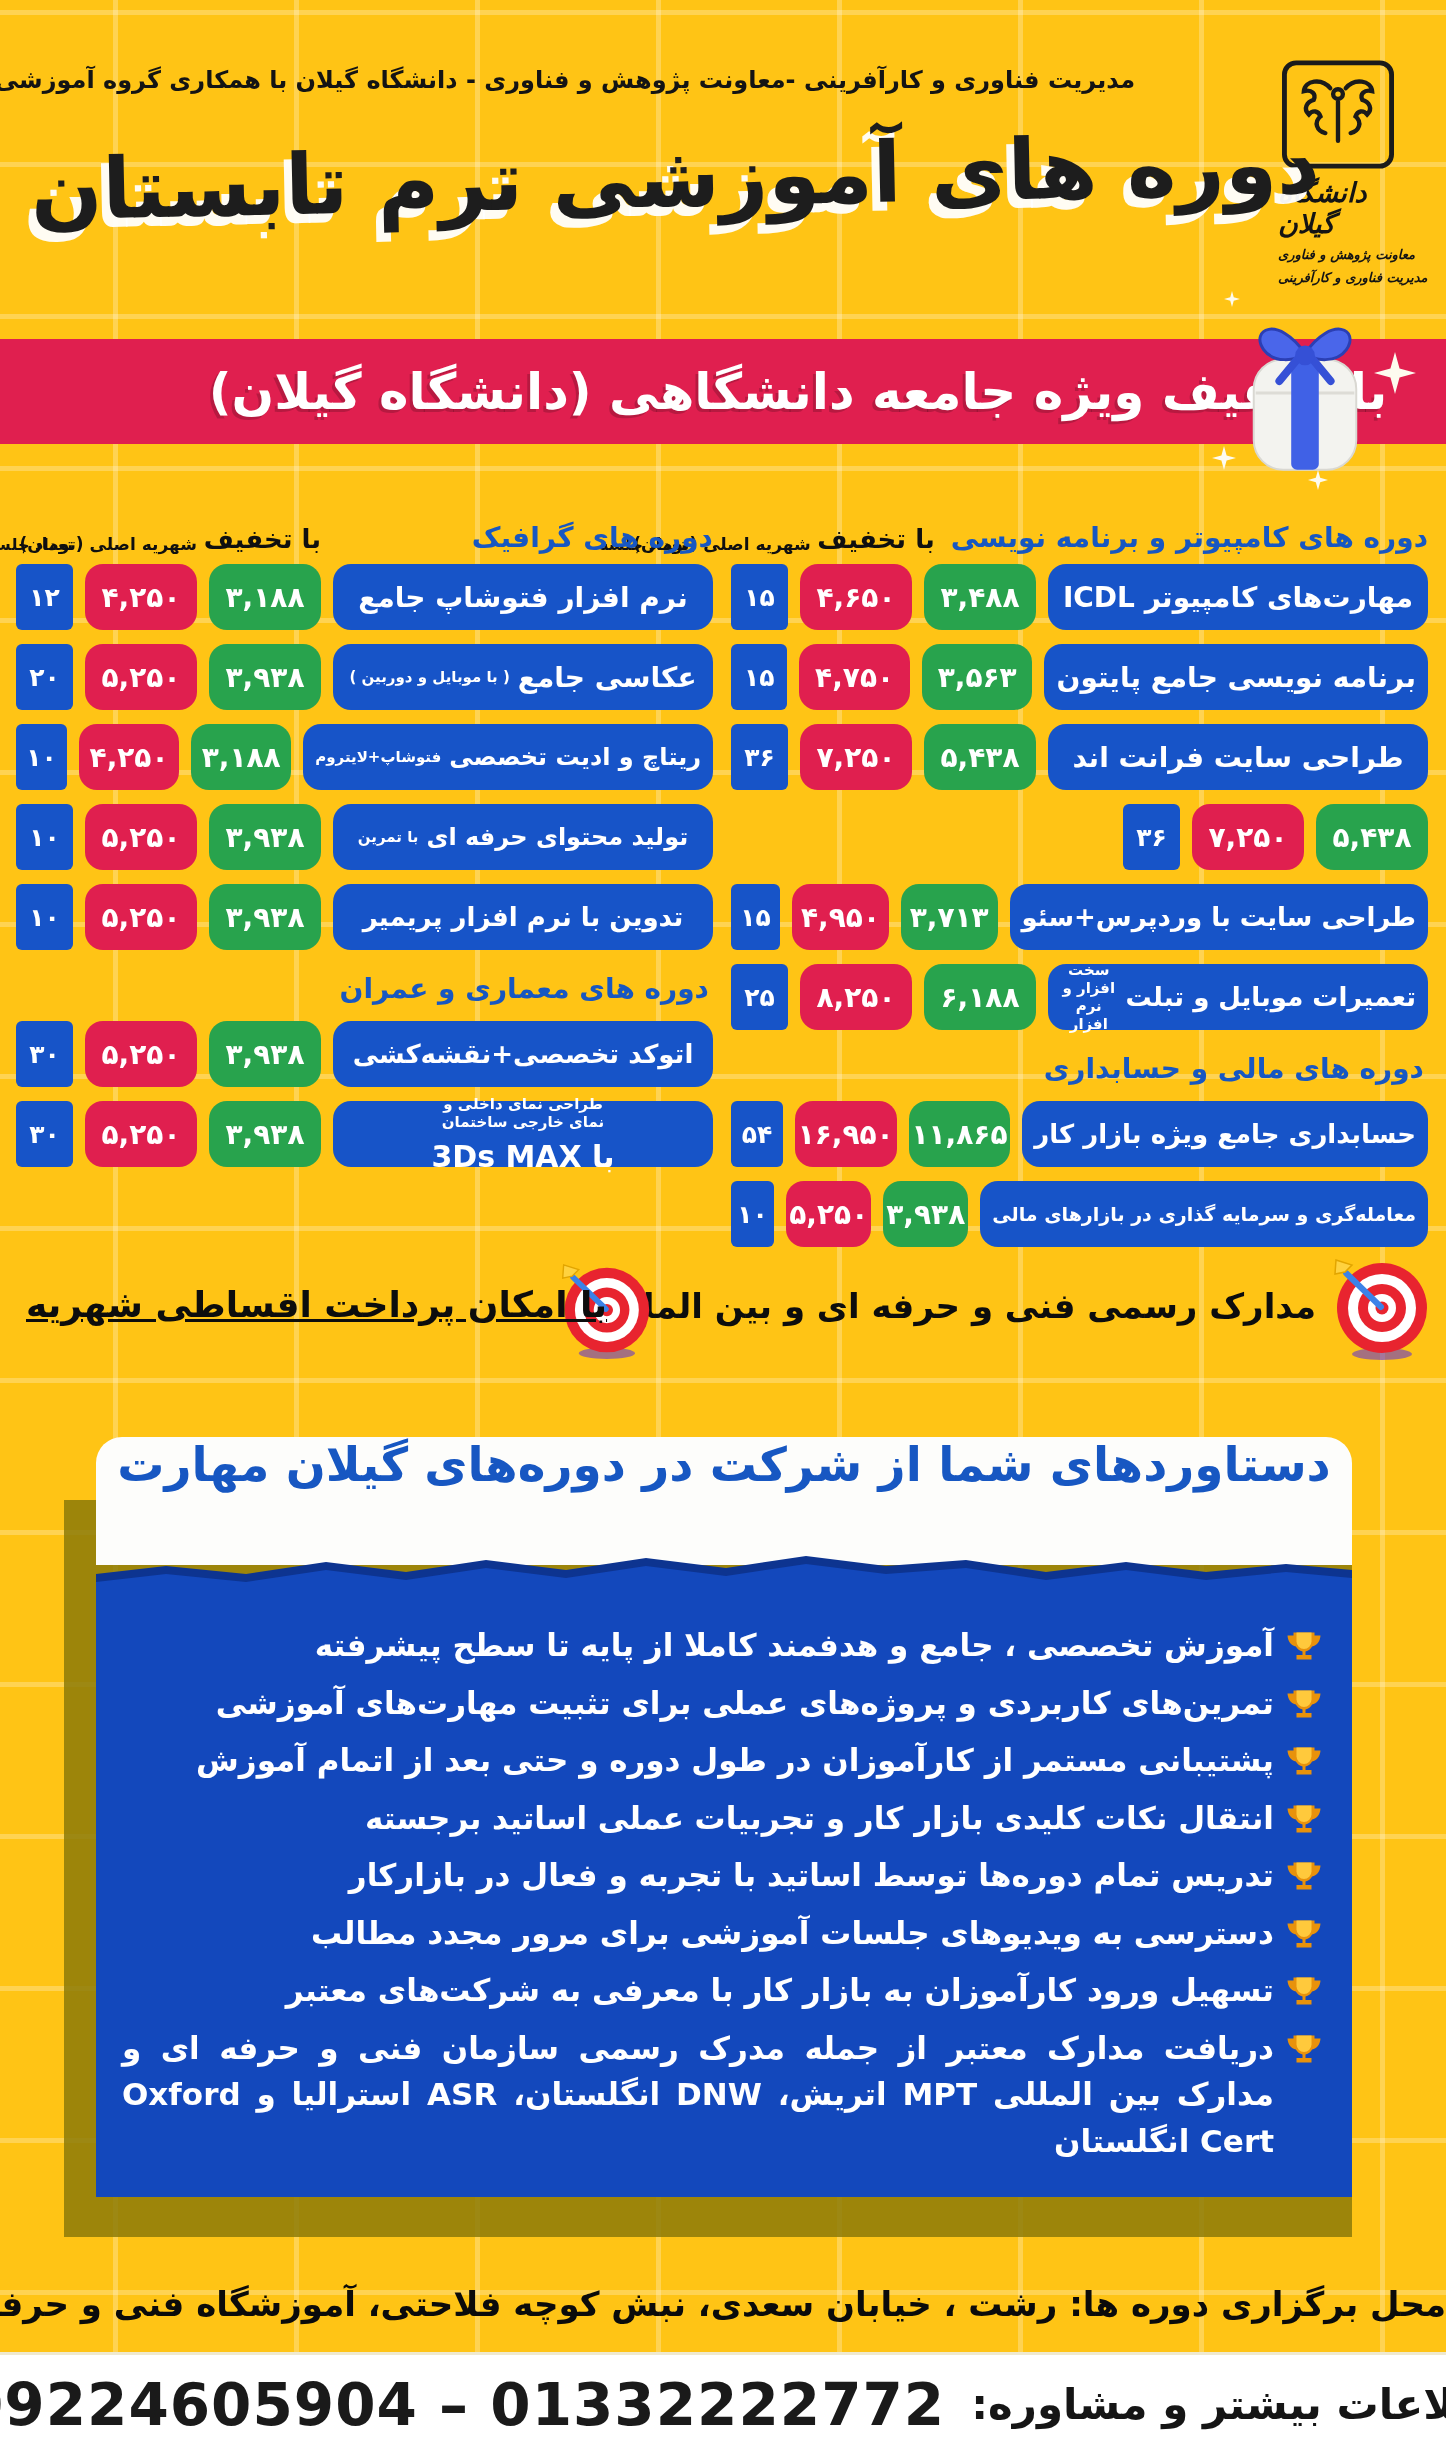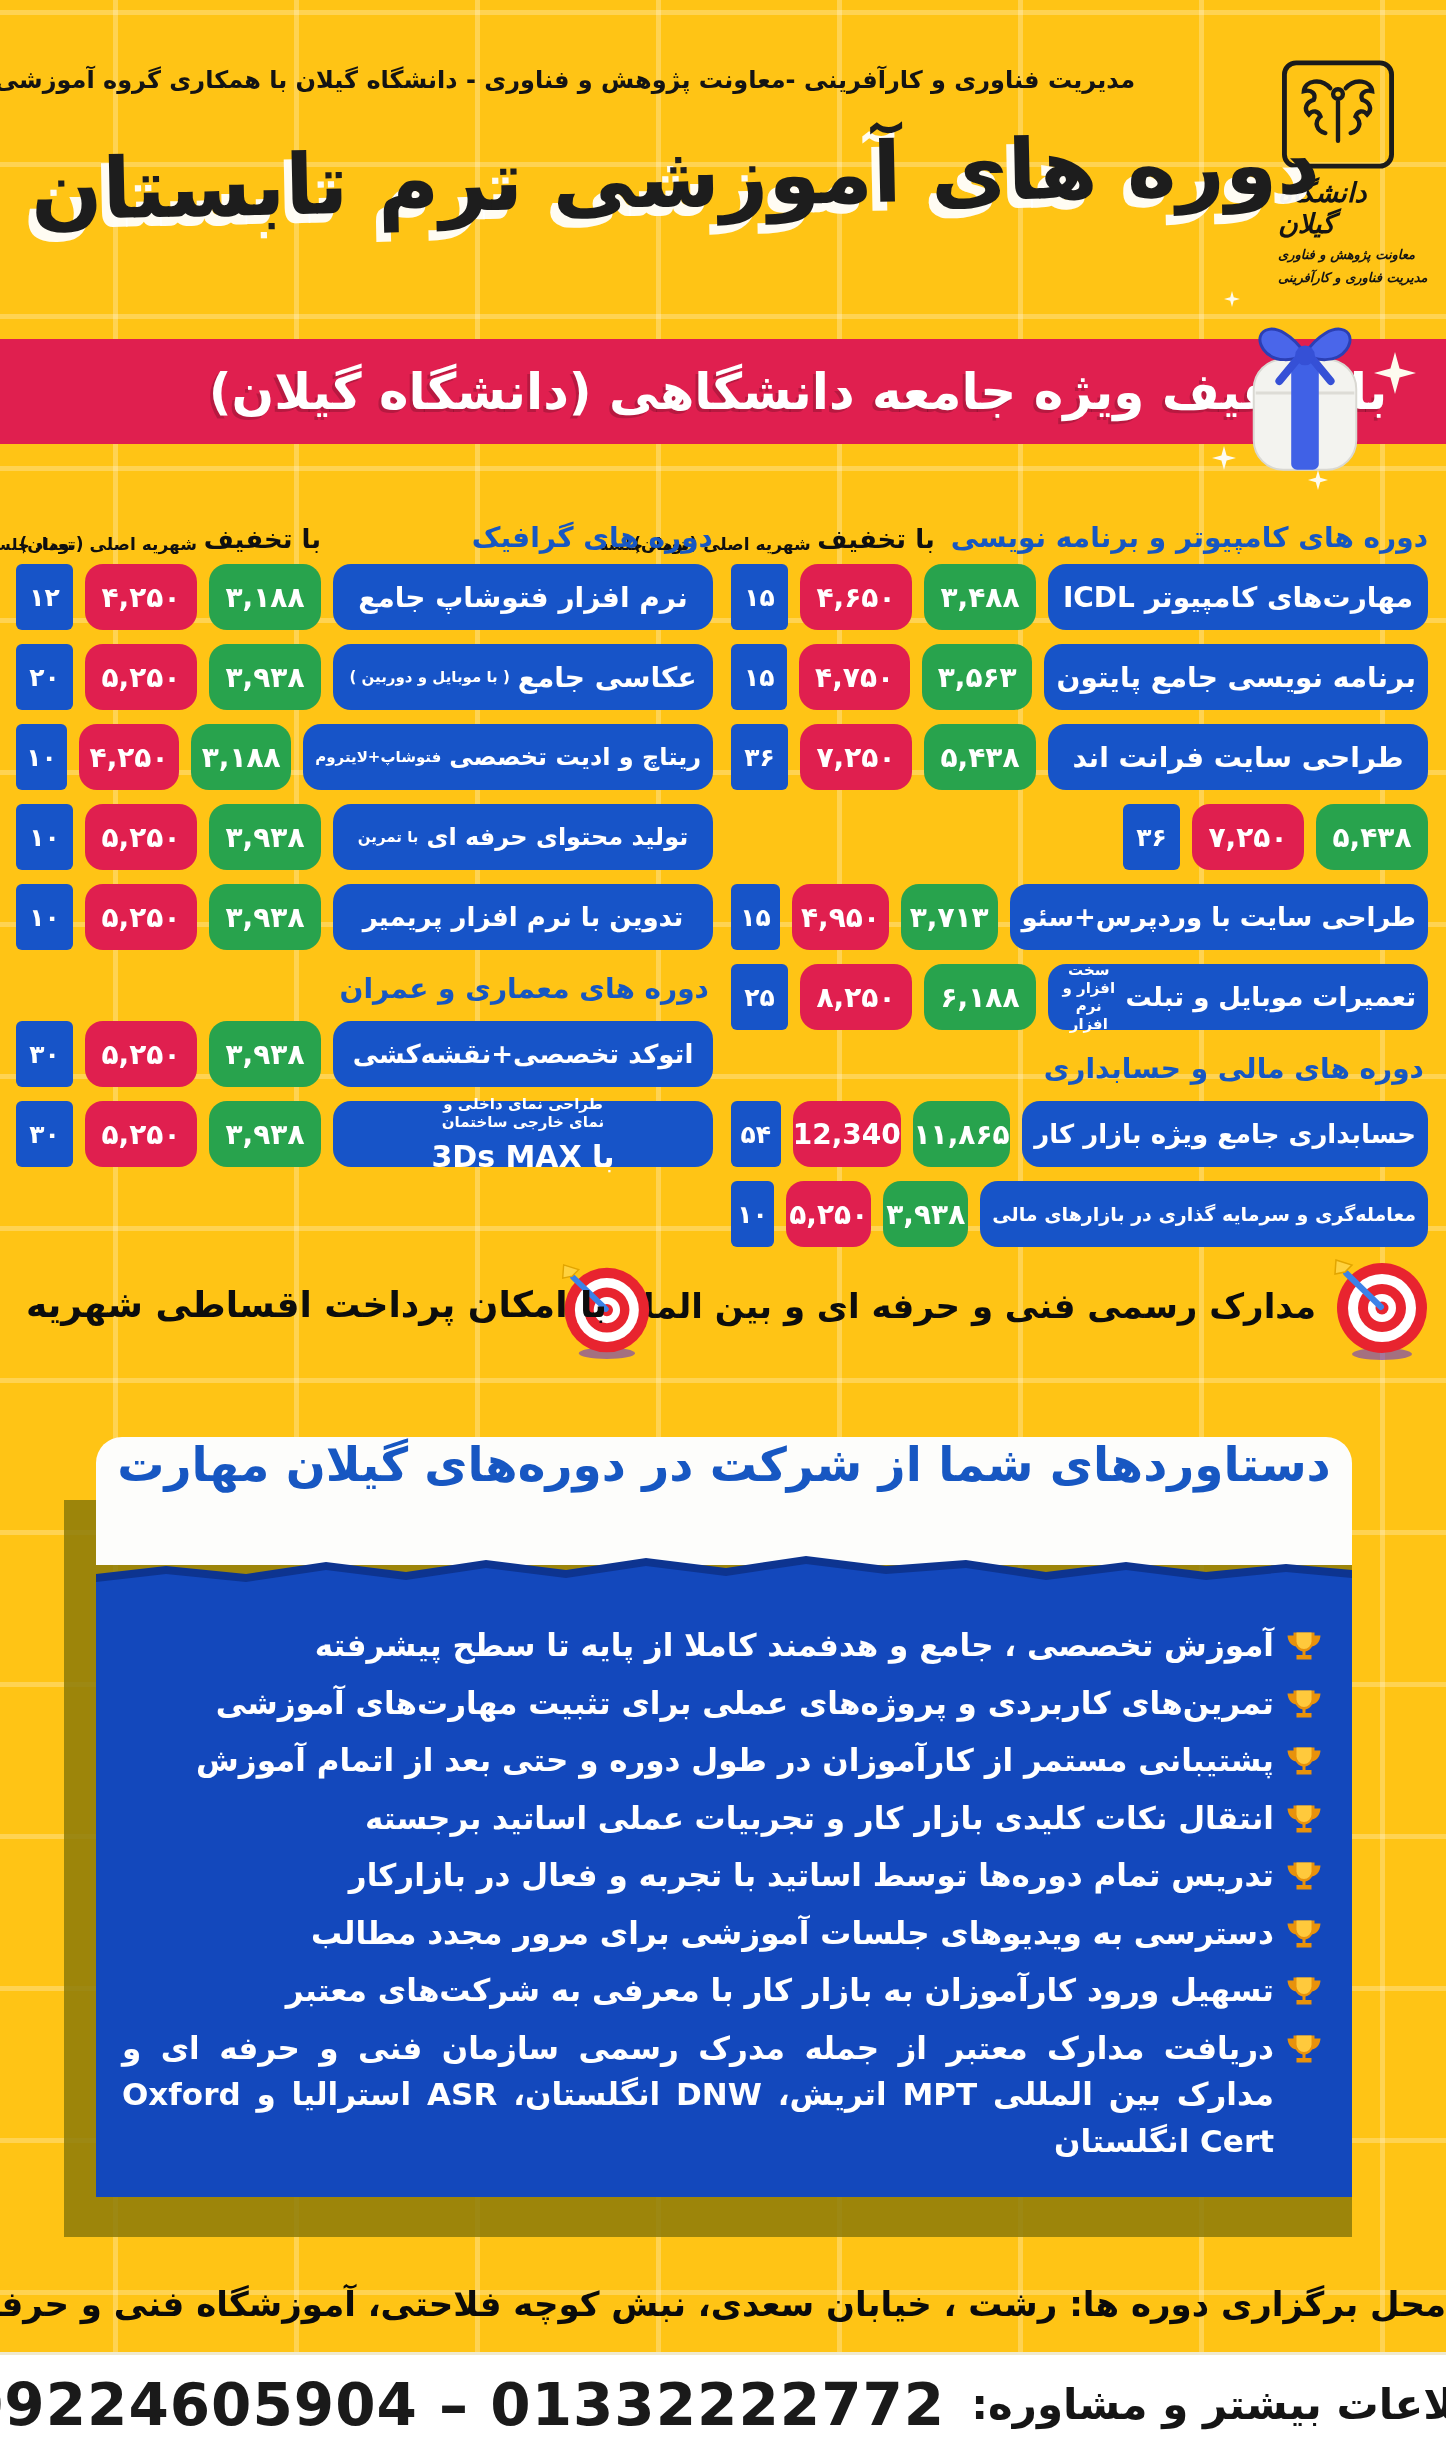--- a/index.html
+++ b/index.html
@@ -49,21 +49,21 @@
   .p-red{width:112px;background:#E01F4F;font-size:28px;}
   .p-sess{width:57px;background:#1754C8;font-size:25px;border-radius:6px;}
   .section-title{color:#1757C2;font-weight:800;font-size:28px;text-align:right;
     margin:22px 4px 16px 0;white-space:nowrap;}
   
   .hi-row{position:absolute;top:1256px;left:0;right:0;height:115px;}
   .target{position:absolute;width:100px;height:106px;}
   .t1{top:0;right:16px;} .t2{top:2px;left:558px;width:94px;}
   .hi-text{position:absolute;font-weight:900;color:#0d0d0d;white-space:nowrap;}
   .cert-text{top:30px;right:130px;font-size:34px;}
-  .inst-text{top:28px;left:26px;font-size:36px;}
+  .inst-text{top:28px;left:26px;font-size:36px;text-decoration:underline;}
   
   .shadow-layer{position:absolute;top:1500px;left:64px;width:1288px;height:737px;
     background:rgba(140,122,8,.85);}
   .ach-head{position:absolute;top:1437px;left:96px;width:1256px;height:128px;background:#FDFDFB;
     border-radius:26px 26px 0 0;box-sizing:border-box;text-align:center;}
   .ach-head-text{color:#1757C2;font-size:47px;font-weight:900;white-space:nowrap;}
   .torn{position:absolute;top:1548px;left:96px;width:1256px;height:52px;}
   .ach-box{position:absolute;top:1596px;left:96px;width:1256px;height:601px;background:#1348BC;
     box-sizing:border-box;padding:26px 30px 0 26px;}
   .ach-item{display:flex;direction:rtl;align-items:flex-start;gap:12px;margin-bottom:11px;}
@@ -185,21 +185,21 @@
       <div class="pill p-sess">۲۵</div>
     </div>
 
     <div class="section-title">دوره های مالی و حسابداری</div>
 
     <div class="crow">
       <div class="pill p-name f26">
           <span class="main">حسابداری جامع ویژه بازار کار</span>
         </div>
       <div class="pill p-green">۱۱,۸۶۵</div>
-      <div class="pill p-red">12,340</div>
+      <div class="pill p-red">۱۶,۹۵۰</div>
       <div class="pill p-sess">۵۴</div>
     </div>
     <div class="crow">
       <div class="pill p-name f19">
           <span class="main">معامله‌گری و سرمایه گذاری در بازارهای مالی</span>
         </div>
       <div class="pill p-green">۳,۹۳۸</div>
       <div class="pill p-red">۵,۲۵۰</div>
       <div class="pill p-sess">۱۰</div>
     </div>

